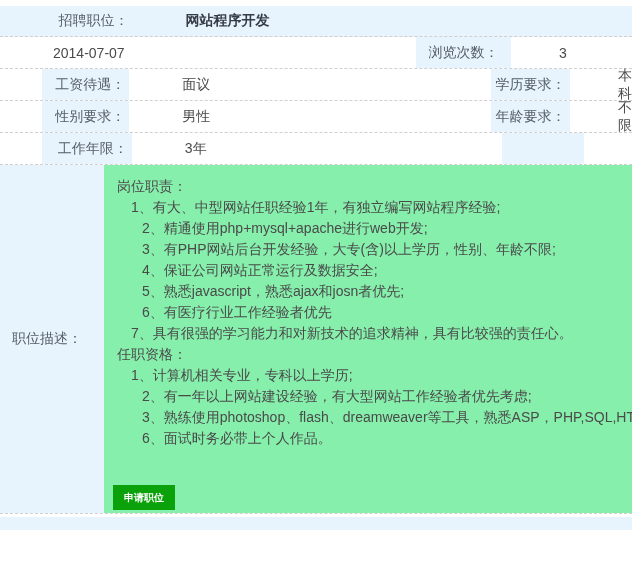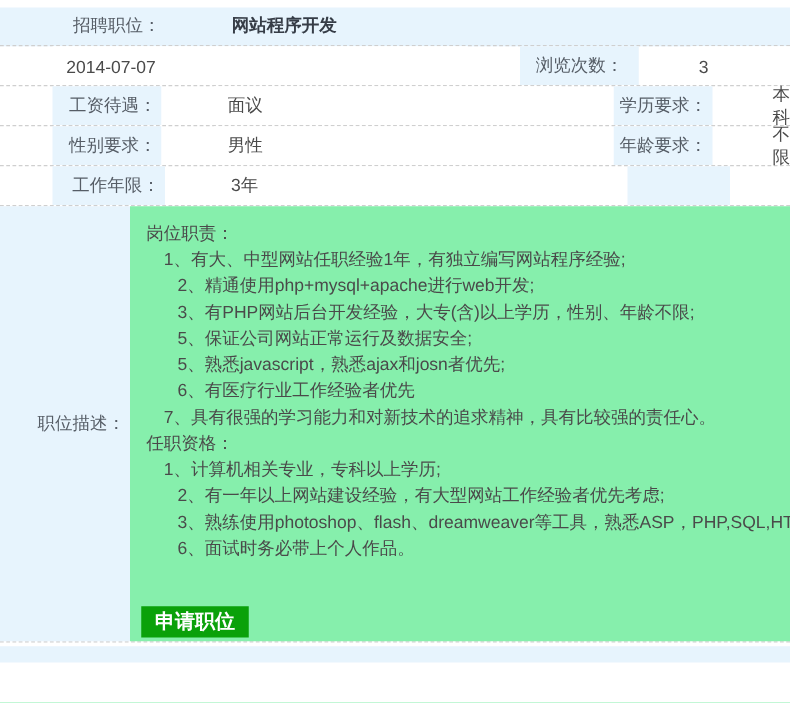--- a/index.html
+++ b/index.html
@@ -30,31 +30,31 @@
   .cell-value{width:332px;padding-left:11px;background:#fff;}
   .title-row .cell-value{background:transparent;font-weight:bold;color:var(--title-color);width:528px;}
   .cell-label2{
     width:95px;background:var(--accent-bg);color:var(--label-color);
     justify-content:center;
   }
   .cell-value2{flex:1;padding-left:6px;background:#fff;}
   .desc-row{display:flex;align-items:stretch;height:349px;border-bottom:1px dashed var(--dash);}
   .desc-label{
     width:104px;background:var(--accent-bg);color:var(--label-color);
-    display:flex;align-items:center;justify-content:flex-end;padding-right:4px;
+    display:flex;align-items:center;justify-content:flex-end;padding-right:22px;
   }
   .desc-content{flex:1;padding-top:11px;background:#86efac;overflow:hidden;}
   .desc-line{line-height:21px;white-space:nowrap;margin-left:13px;}
   .desc-line.indent-1{padding-left:14px;}
   .desc-line.indent-2{padding-left:25px;}
   .apply-wrap{margin:36px 0 0 9px;}
   .apply-btn{
     display:inline-block;border:none;cursor:pointer;
     background:var(--btn-green);color:#ffffff;
-    font-family:Liberation Sans, sans-serif;font-size:16px;font-weight:bold;
+    font-family:Liberation Sans, sans-serif;font-size:10px;font-weight:bold;
     height:25px;padding:0 11px;line-height:25px;
   }
   .bottom-strip{height:13px;background:var(--accent-bg);margin-top:3px;}
 </style>
 </head>
 <body>
 
 <div class="job-table">
 
   <div class="row title-row">
@@ -91,21 +91,21 @@
   </div>
 
   <div class="desc-row">
     <div class="desc-label">职位描述：</div>
     <div class="desc-content">
       <div>
           <div class="desc-line indent-0">岗位职责：</div>
           <div class="desc-line indent-1">1、有大、中型网站任职经验1年，有独立编写网站程序经验;</div>
           <div class="desc-line indent-2">2、精通使用php+mysql+apache进行web开发;</div>
           <div class="desc-line indent-2">3、有PHP网站后台开发经验，大专(含)以上学历，性别、年龄不限;</div>
-          <div class="desc-line indent-2">5、保证公司网站正常运行及数据安全;</div>
+          <div class="desc-line indent-2">4、保证公司网站正常运行及数据安全;</div>
           <div class="desc-line indent-2">5、熟悉javascript，熟悉ajax和josn者优先;</div>
           <div class="desc-line indent-2">6、有医疗行业工作经验者优先</div>
           <div class="desc-line indent-1">7、具有很强的学习能力和对新技术的追求精神，具有比较强的责任心。</div>
           <div class="desc-line indent-0">任职资格：</div>
           <div class="desc-line indent-1">1、计算机相关专业，专科以上学历;</div>
           <div class="desc-line indent-2">2、有一年以上网站建设经验，有大型网站工作经验者优先考虑;</div>
           <div class="desc-line indent-2">3、熟练使用photoshop、flash、dreamweaver等工具，熟悉ASP，PHP,SQL,HTML等开发语言</div>
           <div class="desc-line indent-2">6、面试时务必带上个人作品。</div>
         </div>
       <div class="apply-wrap">

